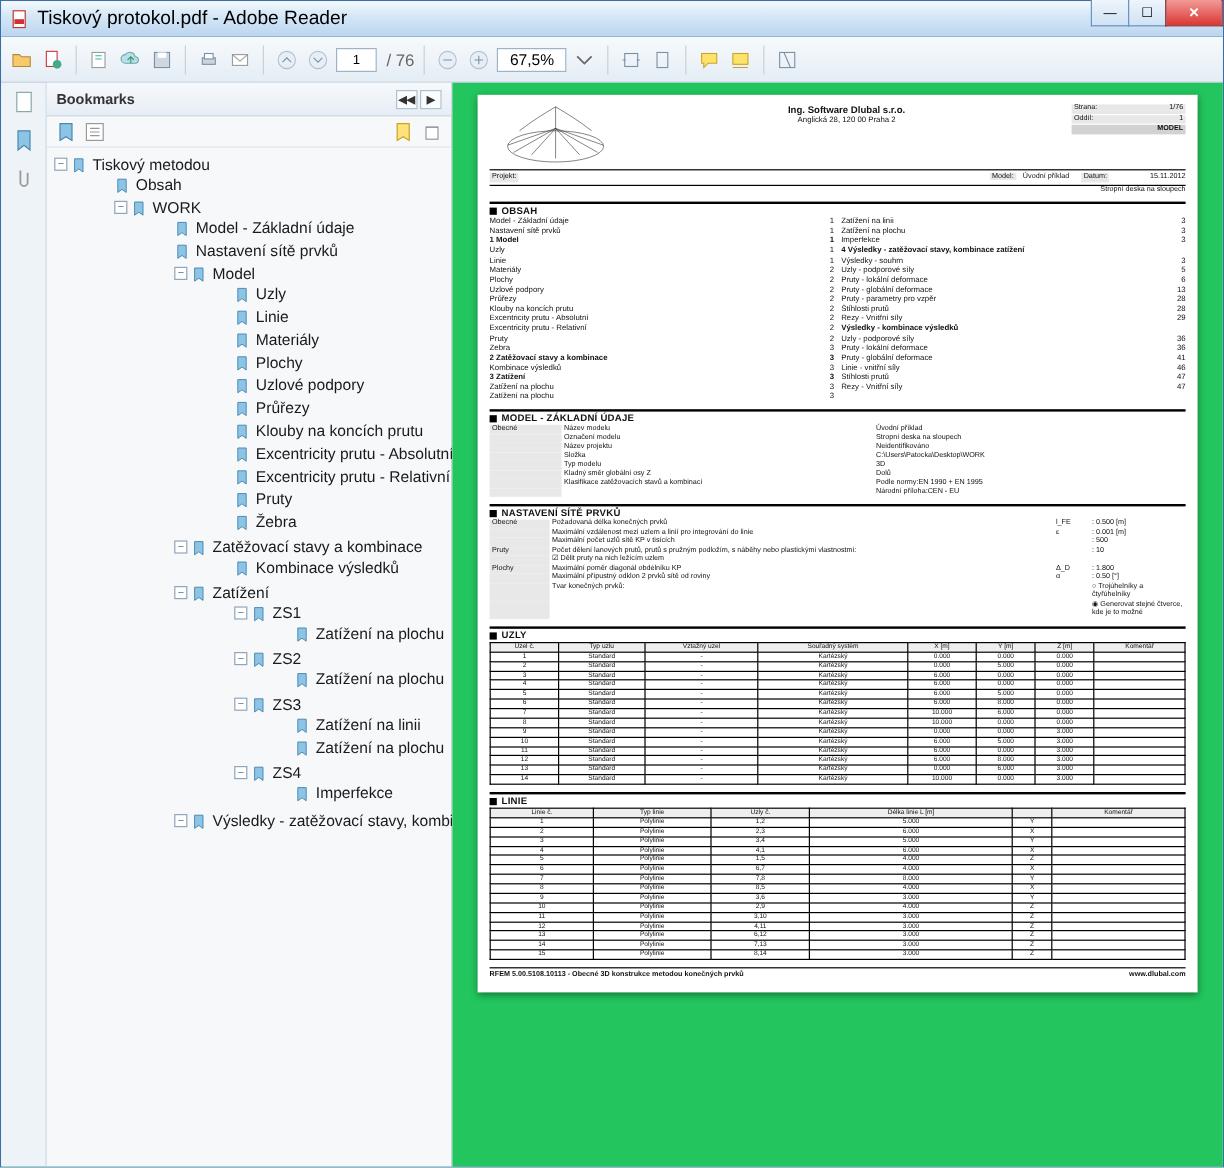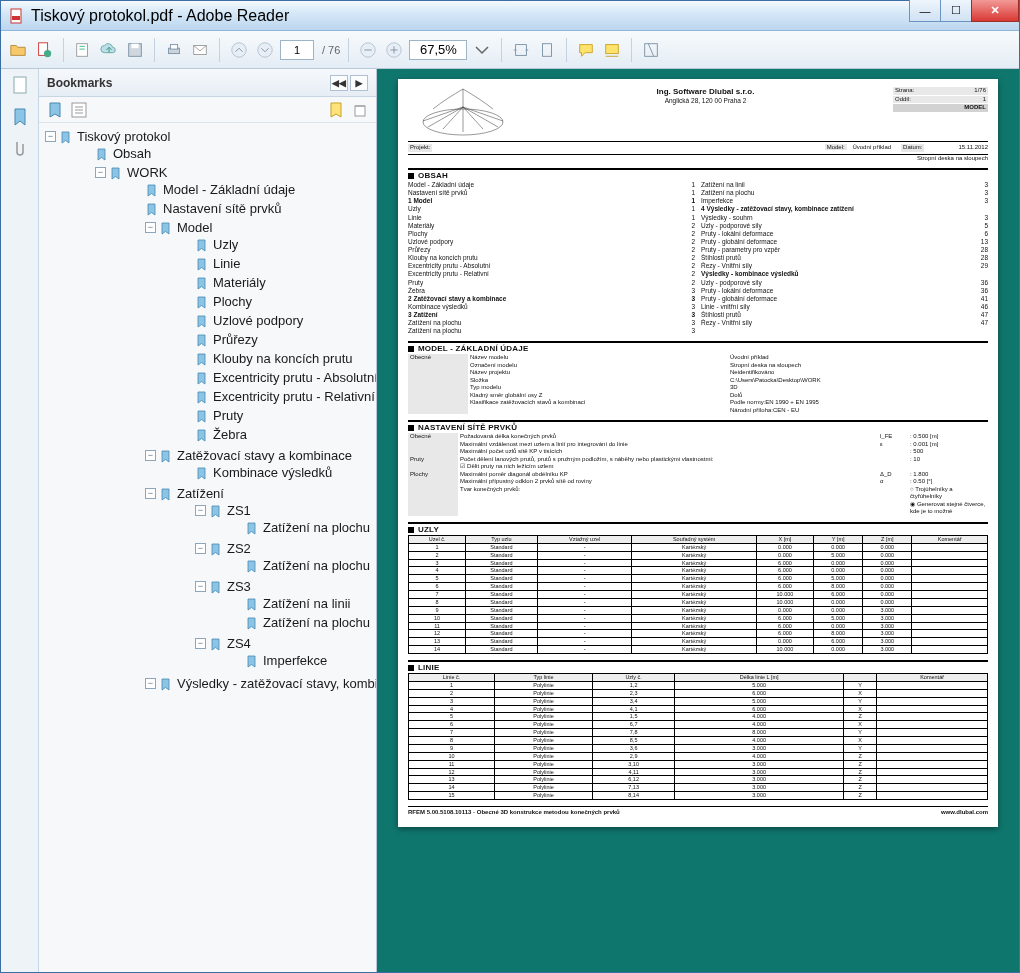--- a/index.html
+++ b/index.html
@@ -23,21 +23,21 @@
 .menubar span { cursor: default; }
 .menubar .x-btn{margin-left:auto;font-weight:bold;font-size:14px;}
 
 
 .toolbar { height: 38px; background: linear-gradient(#f7fafc,#e4edf5); border-bottom: 1px solid #b8c8d8; display:flex; align-items:center; padding:0 6px; gap:4px;}
 .tbtn{width:22px;height:22px;display:flex;align-items:center;justify-content:center;color:#555;}
 .tbtn svg{width:18px;height:18px;}
 .sep{width:1px;height:24px;background:#c4d1de;margin:0 4px;}
 .page-input{width:34px;height:20px;border:1px solid #9fb3c6;text-align:center;font-size:11px;}
 .zoom-input{width:58px;height:20px;border:1px solid #9fb3c6;text-align:center;font-size:13px;}
-.pgtot{font-size:11px;color:#666;margin-left:4px;}
+.pgtot{font-size:14px;color:#666;margin-left:4px;}
 .toolbar-right{margin-left:auto;display:flex;gap:6px;}
 .link-btn{padding:4px 10px;font-size:14px;font-weight:600;color:#2b72b9;border:1px solid transparent;border-radius:2px;}
 
 
 .body{flex:1;display:flex;min-height:0;}
 .rail{width:38px;background:#eef3f8;border-right:1px solid #c5d6e6;display:flex;flex-direction:column;align-items:center;padding-top:6px;gap:12px;}
 .rail .ricon{width:20px;height:20px;}
 .sidebar{width:338px;border-right:1px solid #b8c8d8;display:flex;flex-direction:column;background:#f6f8fa;}
 .side-head{height:28px;display:flex;align-items:center;padding:0 8px;background:linear-gradient(#f6f9fc,#e6edf4);border-bottom:1px solid #c7d5e2;font-weight:600;color:#333;}
 .side-head .nav{margin-left:auto;display:flex;gap:2px;}
@@ -50,21 +50,21 @@
 .tree li{position:relative;padding:2px 0 2px 20px;white-space:nowrap;font-size:13px;color:#1a1a1a;}
 .tree li .tog{position:absolute;left:0;top:4px;width:11px;height:11px;border:1px solid #8fa5b9;background:#fff;font-size:9px;line-height:9px;text-align:center;color:#5c7186;cursor:pointer;}
 .tree li .bico{position:absolute;left:0;top:4px;width:13px;height:13px;}
 .tree li.branch>.bico{left:14px;}
 .tree li.branch{padding-left:32px;}
 .bico svg{width:13px;height:13px;}
 .tree li.leaf{padding-left:18px;}
 .tree li.leaf .bico{left:0;}
 
 
-.docarea{flex:1;background:#0f766e;overflow:auto;padding:10px;display:flex;justify-content:center;}
+.docarea{flex:1;background:#22c55e;overflow:auto;padding:10px;display:flex;justify-content:center;}
 .page{width:600px;background:#fff;box-shadow:0 2px 6px rgba(0,0,0,.4);font-size:6.5px;color:#111;padding:8px 10px 10px;line-height:1.25;}
 .page-header{display:flex;border-bottom:1.5px solid #000;padding-bottom:4px;position:relative;}
 .logo-cell{width:110px;display:flex;align-items:flex-start;justify-content:center;}
 .co{flex:1;text-align:center;}
 .co .coname{font-weight:700;font-size:8px;}
 .meta{width:95px;font-size:6px;}
 .meta-row{display:flex;justify-content:space-between;background:#e8e8e8;margin-bottom:1px;padding:0 2px;}
 .meta-row.model{font-weight:700;background:#d2d2d2;}
 .proj-row{display:flex;font-size:6px;margin-top:2px;border-bottom:1.5px solid #000;padding-bottom:2px;}
 .proj-row .g{background:#e8e8e8;padding:0 2px;margin-right:4px;}
@@ -254,21 +254,21 @@
         <svg width="16" height="16">
             <rect x="3" y="4" width="10" height="10" fill="#fff" stroke="#999"></rect>
             <path d="M3 4h10" stroke="#999"></path>
           </svg>
       </div>
       <div class="tree-wrap">
         <div class="tree" id="tree-root">
             <ul>
               <li class="branch"><span class="tog">−</span><span class="bico"><svg viewBox="0 0 13 13">
                     <path d="M3 1h7v11l-3.5-2.5L3 12z" fill="#8cc4e6" stroke="#4a88b0" stroke-width="0.8"></path>
-                  </svg></span><span>Tiskový protokol</span><ul>
+                  </svg></span><span>Tiskový metodou</span><ul>
                   <li class="leaf"><span class="bico"><svg viewBox="0 0 13 13">
                         <path d="M3 1h7v11l-3.5-2.5L3 12z" fill="#8cc4e6" stroke="#4a88b0" stroke-width="0.8"></path>
                       </svg></span><span>Obsah</span></li>
                   <li class="branch"><span class="tog">−</span><span class="bico"><svg viewBox="0 0 13 13">
                         <path d="M3 1h7v11l-3.5-2.5L3 12z" fill="#8cc4e6" stroke="#4a88b0" stroke-width="0.8"></path>
                       </svg></span><span>WORK</span><ul>
                       <li class="leaf"><span class="bico"><svg viewBox="0 0 13 13">
                             <path d="M3 1h7v11l-3.5-2.5L3 12z" fill="#8cc4e6" stroke="#4a88b0" stroke-width="0.8"></path>
                           </svg></span><span>Model - Základní údaje</span></li>
                       <li class="leaf"><span class="bico"><svg viewBox="0 0 13 13">

